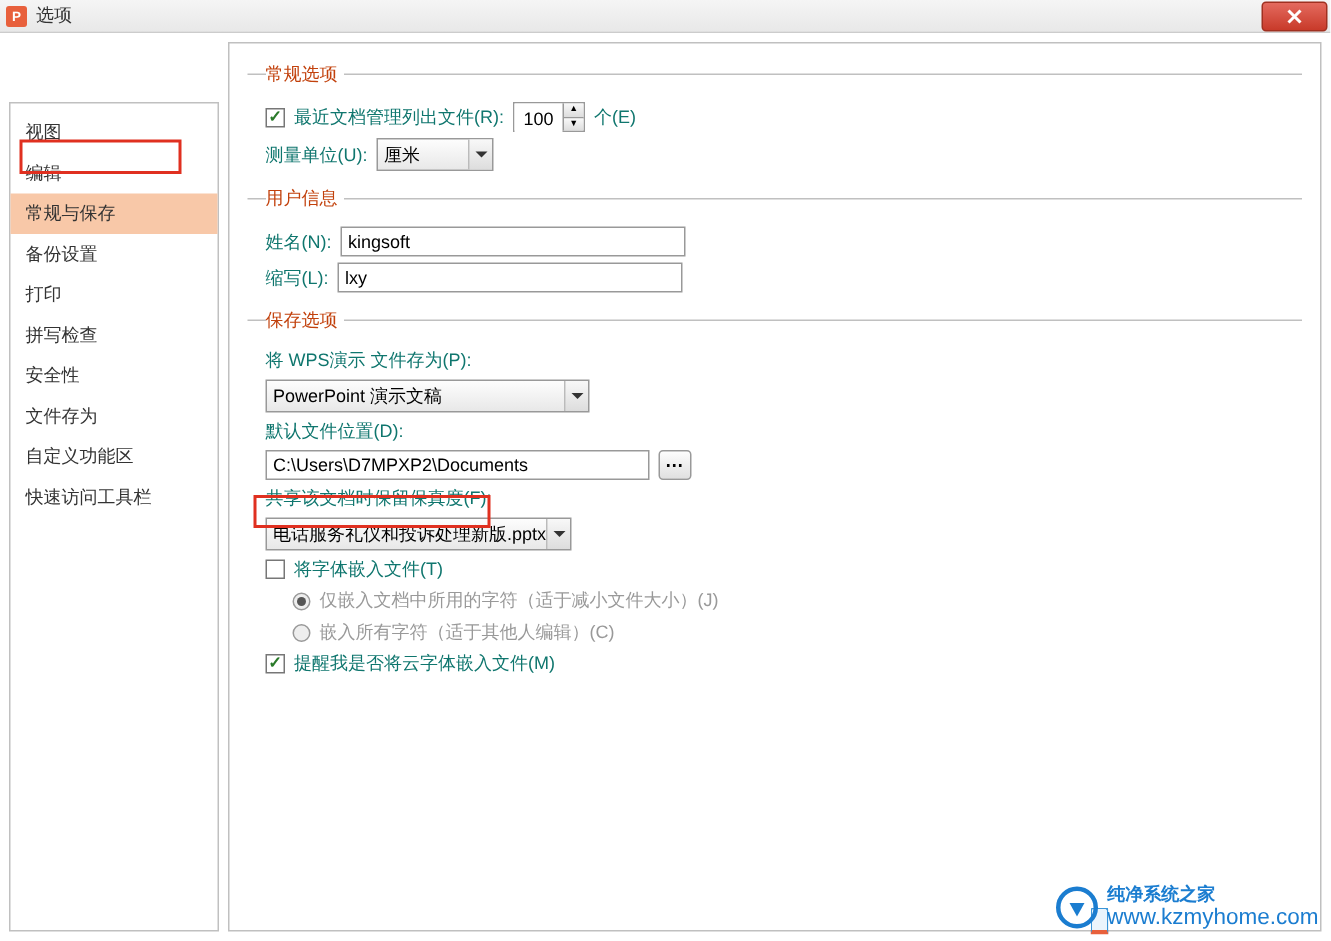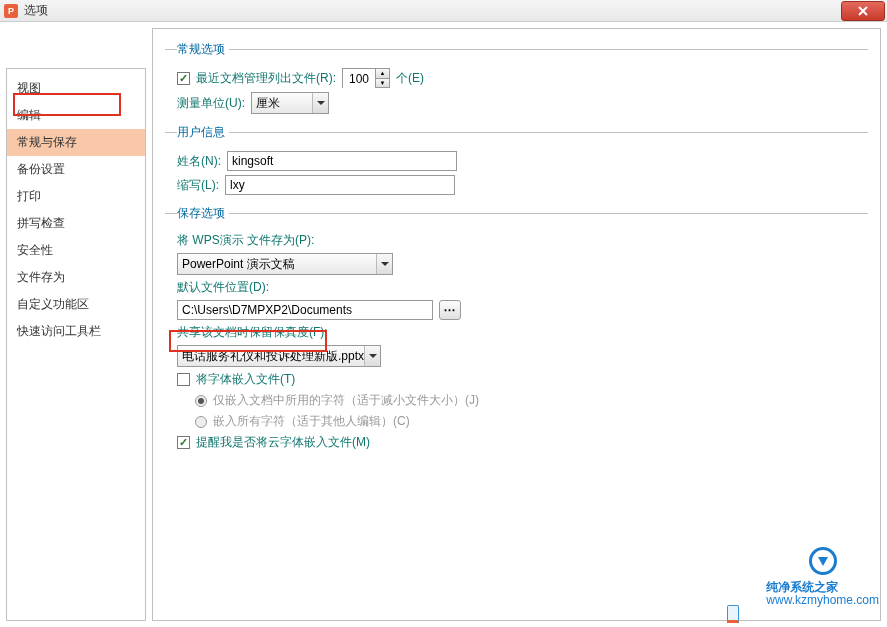--- a/index.html
+++ b/index.html
@@ -84,21 +84,21 @@
       position: relative;
     }
     fieldset {
       border: none;
       border-top: 1px solid #c0c0c0;
       margin-top: 4px;
       padding: 6px 0 2px 12px;
     }
     legend {
       padding: 0 4px 0 0;
-      color: #0369a1;
+      color: #c2410c;
     }
     .row {
       display: flex;
       align-items: center;
       gap: 6px;
       margin: 4px 0;
     }
     .label { color: #0f766e; white-space: nowrap; }
     .label.disabled { color: #999; }
     input[type="text"] {
@@ -198,44 +198,43 @@
       background: linear-gradient(#fdfdfd,#e0e0e0);
       display: inline-flex;
       align-items: center; justify-content: center;
       cursor: pointer;
       font-weight: bold;
       letter-spacing: 1px;
     }
     .indent { padding-left: 18px; }
     .watermark {
       position: absolute;
-      right: 8px; bottom: 20px;
+      right: 8px; bottom: 7px;
       display: flex;
       align-items: center;
       gap: 6px;
       color: #1b7dd0;
       font-weight: bold;
-      flex-direction: column;
     }
     .watermark-logo {
       width: 28px; height: 28px;
       border: 3px solid #1b7dd0;
       border-radius: 50%;
       display: flex; align-items: center; justify-content: center;
       position: relative;
     }
     .watermark-logo::after {
       content: "";
       border-left: 5px solid transparent;
       border-right: 5px solid transparent;
       border-top: 9px solid #1b7dd0;
       margin-top: 2px;
     }
     .watermark-text { display: flex; flex-direction: column; line-height: 1.1; }
-    .watermark-text .sub { font-size: 12px; color: #1b7dd0; font-weight: normal; }
+    .watermark-text .sub { font-size: 15px; color: #1b7dd0; font-weight: normal; }
     .mini-tab {
       position: absolute;
       right: 148px; bottom: 4px;
       width: 12px; height: 18px;
       border: 1px solid #3a95d8;
       border-bottom: 3px solid #e8603c;
       border-radius: 2px 2px 0 0;
       background: #eaf4fc;
     }
   </style>

